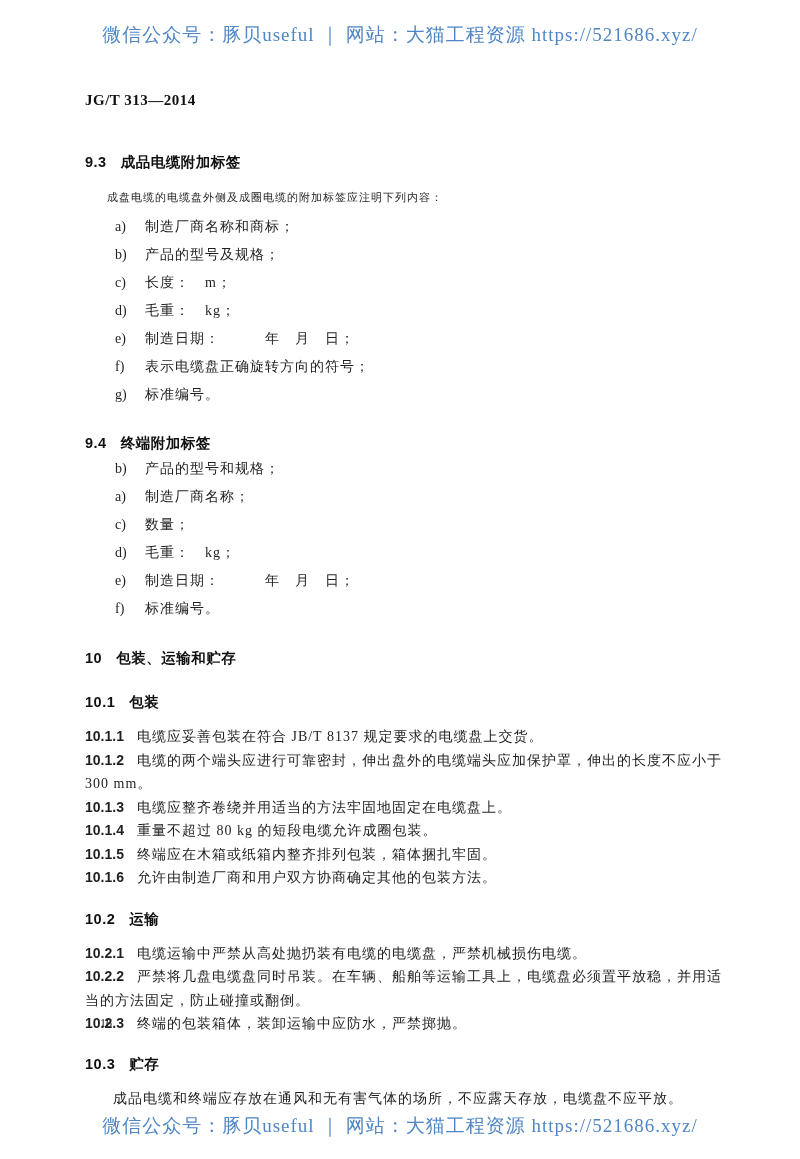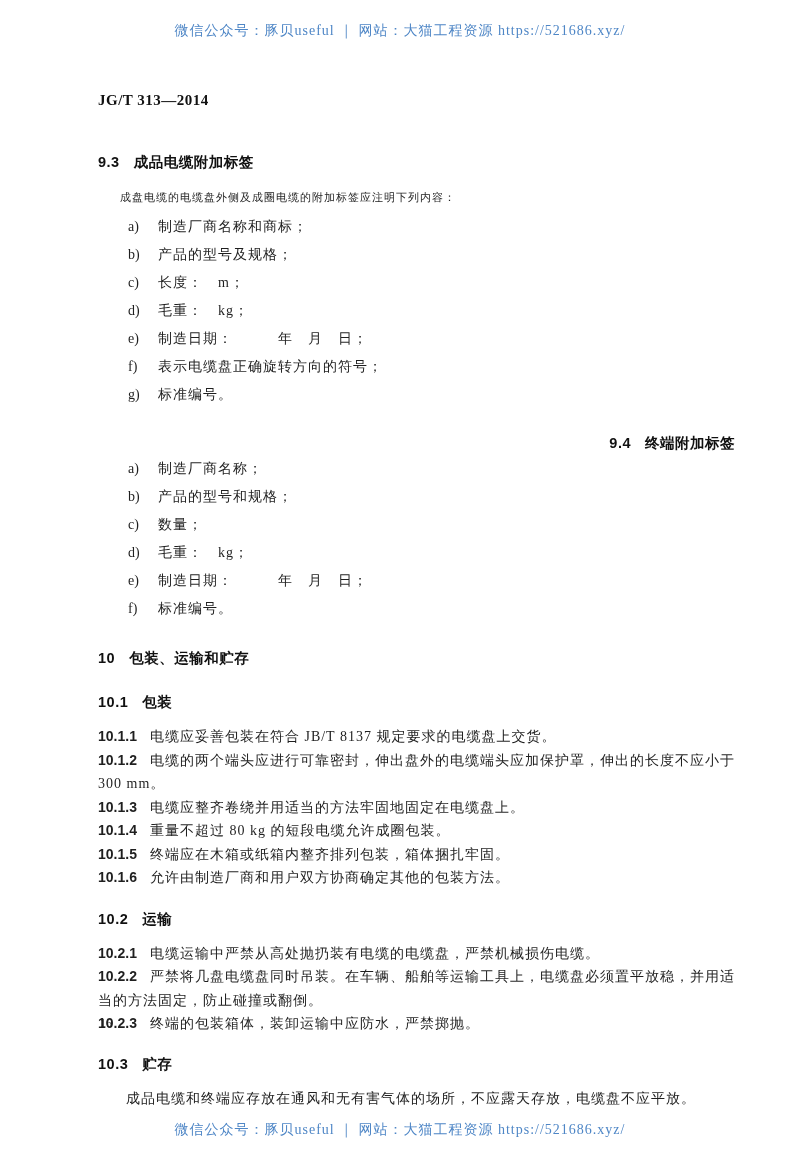--- a/index.html
+++ b/index.html
@@ -11,52 +11,52 @@
     background: #ffffff;
     font-family: "Liberation Serif", serif;
     color: #1f1f1f;
     overflow: hidden;
   }
   .watermark {
     position: absolute;
     left: 0; right: 0;
     text-align: center;
     font-family: "Liberation Serif", serif;
-    font-size: 14px;
+    font-size: 19px;
     letter-spacing: 1px;
     color: #4e86c6;
   }
   .watermark.top { top: 22px; }
   .watermark.bottom { bottom: 20px; }
   .watermark .wm-url { color:#4e86c6; text-decoration: none; }
 
   .content {
     position: absolute;
-    top: 0; left: 98px;
+    top: 0; left: 85px;
     width: 637px;
   }
   .doc-code {
     margin-top: 92px;
     font-family: "Liberation Serif", serif;
     font-weight: bold;
     font-size: 15px;
     letter-spacing: 0.5px;
     color: #111;
   }
   h2.sec {
     font-family: "Liberation Sans", sans-serif;
     font-size: 14.5px;
     font-weight: bold;
     color: #111;
     margin: 0;
     letter-spacing: 0.5px;
   }
   h2.sec .num { margin-right: 14px; }
   .h93  { margin-top: 44px !important; }
-  .h94  { margin-top: 25px !important; text-align: right; }
+  .h94  { margin-top: 25px !important; }
   .h10  { margin-top: 26px !important; }
   .h101 { margin-top: 25px !important; }
   .h102 { margin-top: 20px !important; }
   .h103 { margin-top: 19px !important; }
 
   p.intro {
     margin: 15px 0 6px 0;
     text-indent: 2em;
     font-size: 11px;
     letter-spacing: 1px;
@@ -132,22 +132,22 @@
       <li><span class="letter">d)</span><span>毛重：　kg；</span></li>
       <li><span class="letter">e)</span><span>制造日期：　　　年　月　日；</span></li>
       <li><span class="letter">f)</span><span>表示电缆盘正确旋转方向的符号；</span></li>
       <li><span class="letter">g)</span><span>标准编号。</span></li>
     </ul>
 
     <h2 class="sec h94">
       <span class="num">9.4</span><span>终端附加标签</span>
     </h2>
     <ul class="lst">
+      <li><span class="letter">b)</span><span>产品的型号和规格；</span></li>
       <li><span class="letter">a)</span><span>制造厂商名称；</span></li>
-      <li><span class="letter">b)</span><span>产品的型号和规格；</span></li>
       <li><span class="letter">c)</span><span>数量；</span></li>
       <li><span class="letter">d)</span><span>毛重：　kg；</span></li>
       <li><span class="letter">e)</span><span>制造日期：　　　年　月　日；</span></li>
       <li><span class="letter">f)</span><span>标准编号。</span></li>
     </ul>
 
     <h2 class="sec h10">
       <span class="num">10</span><span>包装、运输和贮存</span>
     </h2>
 

